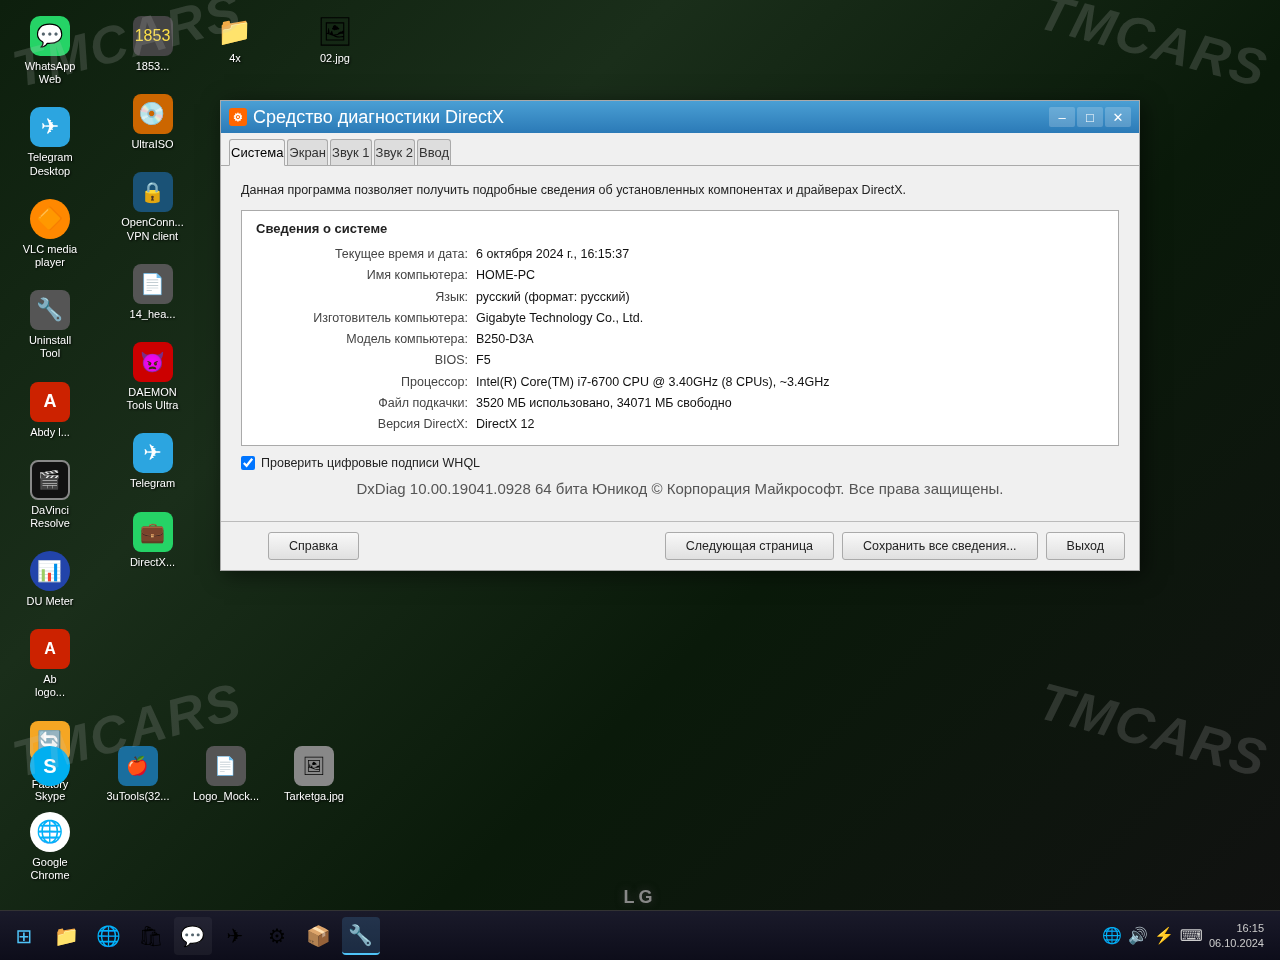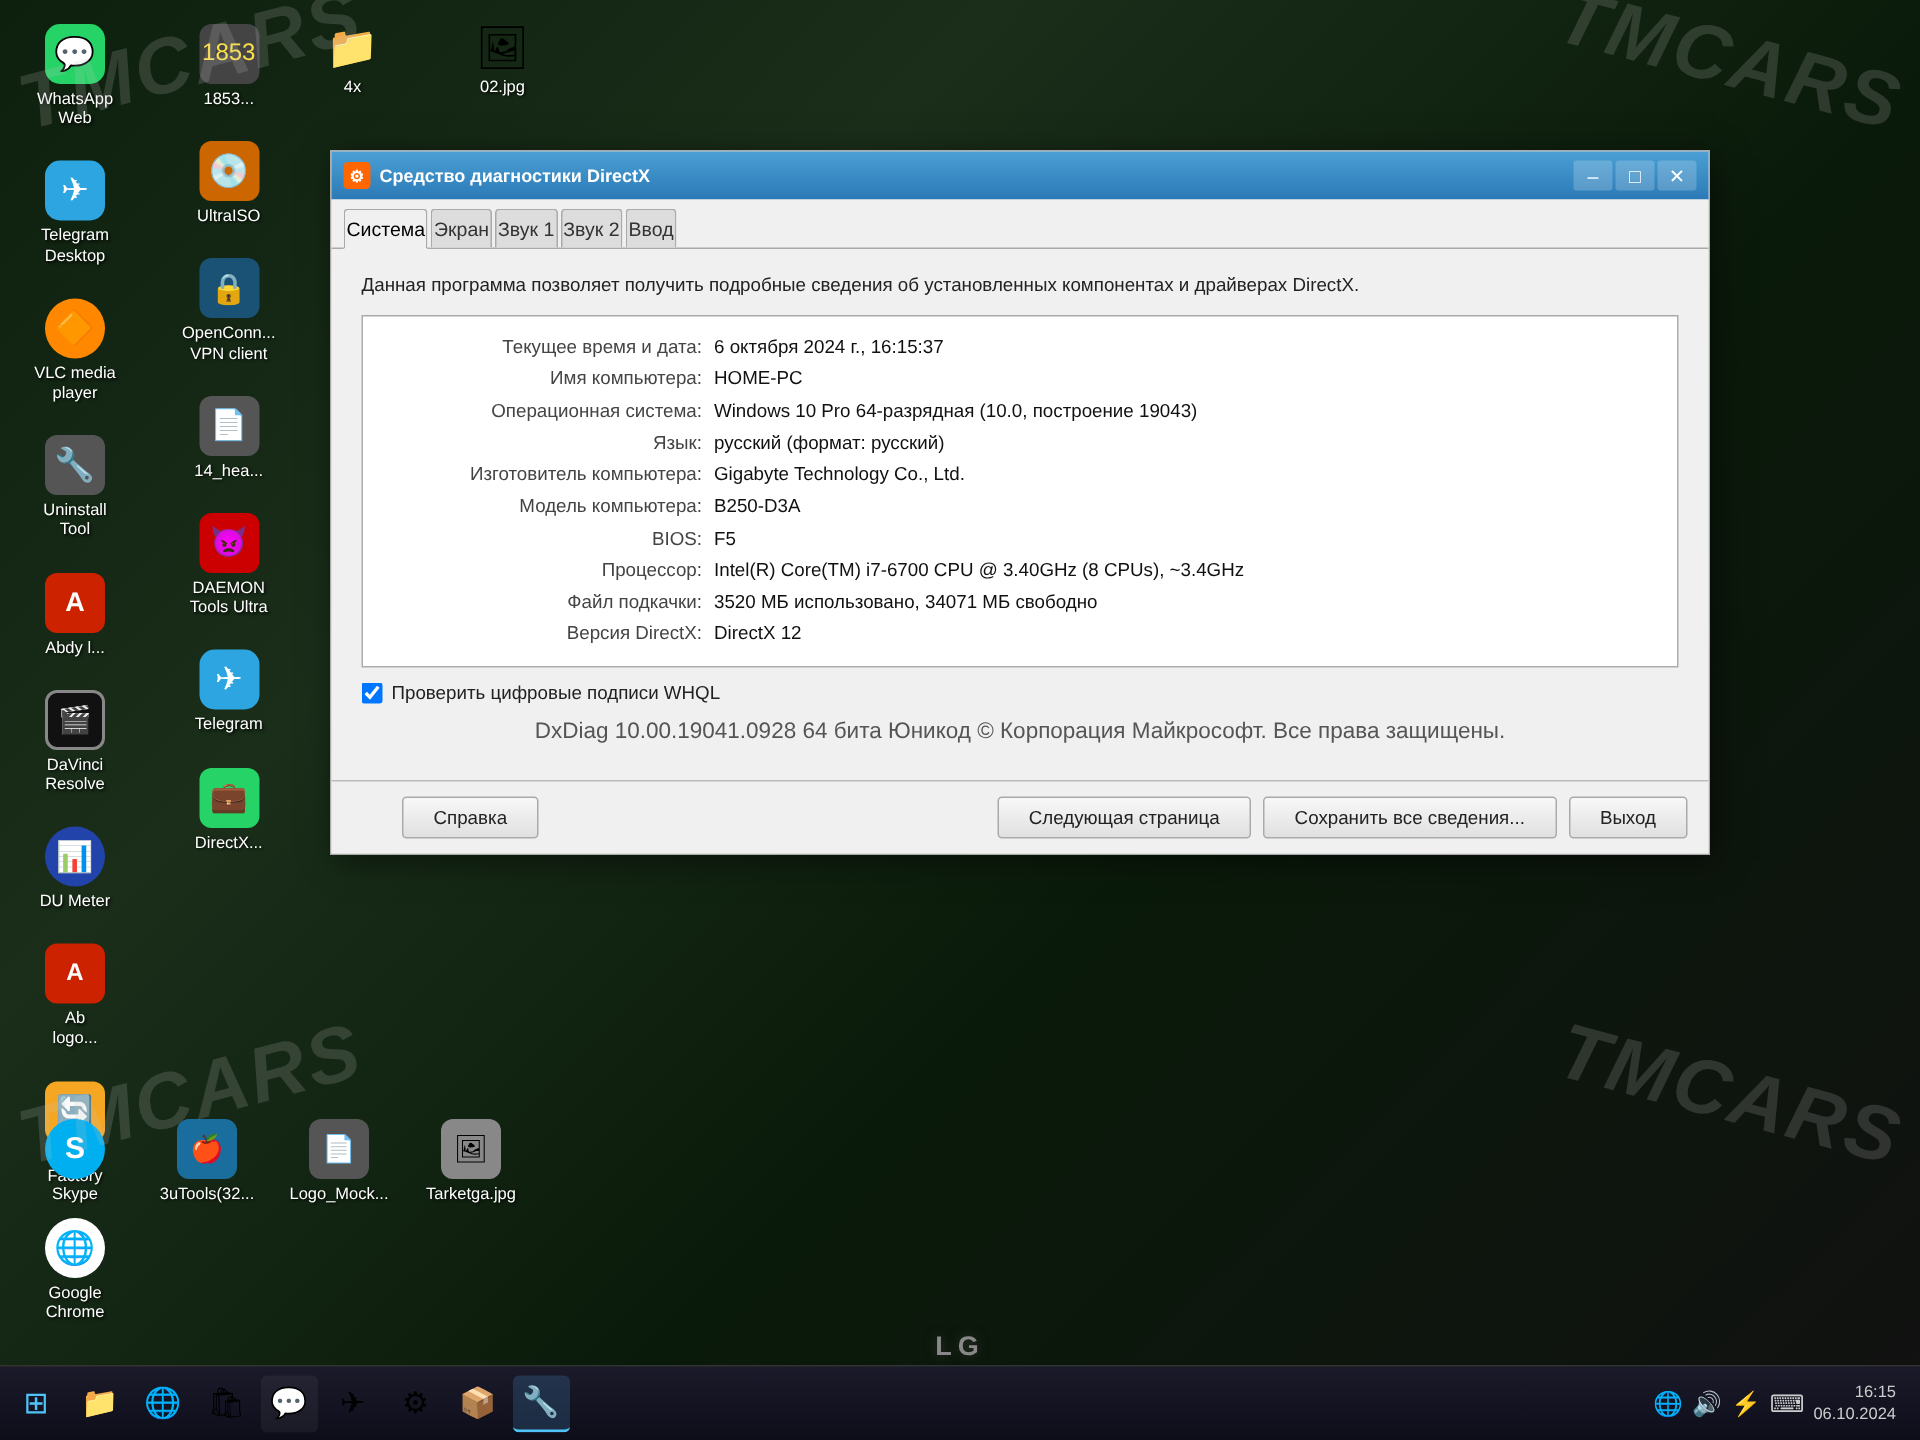--- a/index.html
+++ b/index.html
@@ -122,22 +122,22 @@
       display: flex;
       align-items: center;
       justify-content: center;
       font-size: 11px;
       color: white;
       font-weight: bold;
     }
 
     .titlebar-title {
       color: white;
-      font-size: 12px;
-      font-weight: 700;
+      font-size: 18px;
+      font-weight: 400;
     }
 
     .titlebar-controls {
       display: flex;
       gap: 2px;
     }
 
     .titlebar-btn {
       width: 26px;
       height: 20px;
@@ -532,32 +532,29 @@
       <div class="tab">Экран</div>
       <div class="tab">Звук 1</div>
       <div class="tab">Звук 2</div>
       <div class="tab">Ввод</div>
     </div>
 
     <div class="window-content">
       <p class="desc-text">Данная программа позволяет получить подробные сведения об установленных компонентах и драйверах DirectX.</p>
 
       <div class="info-section">
+        <div class="section-title">Сведения о системе</div>
 
         <div class="info-row">
           <span class="info-label">Текущее время и дата:</span>
           <span class="info-value">6 октября 2024 г., 16:15:37</span>
         </div>
         <div class="info-row">
           <span class="info-label">Имя компьютера:</span>
           <span class="info-value">HOME-PC</span>
-        </div>
-        <div class="info-row">
-          <span class="info-label">Операционная система:</span>
-          <span class="info-value">Windows 10 Pro 64-разрядная (10.0, построение 19043)</span>
         </div>
         <div class="info-row">
           <span class="info-label">Язык:</span>
           <span class="info-value">русский (формат: русский)</span>
         </div>
         <div class="info-row">
           <span class="info-label">Изготовитель компьютера:</span>
           <span class="info-value">Gigabyte Technology Co., Ltd.</span>
         </div>
         <div class="info-row">

